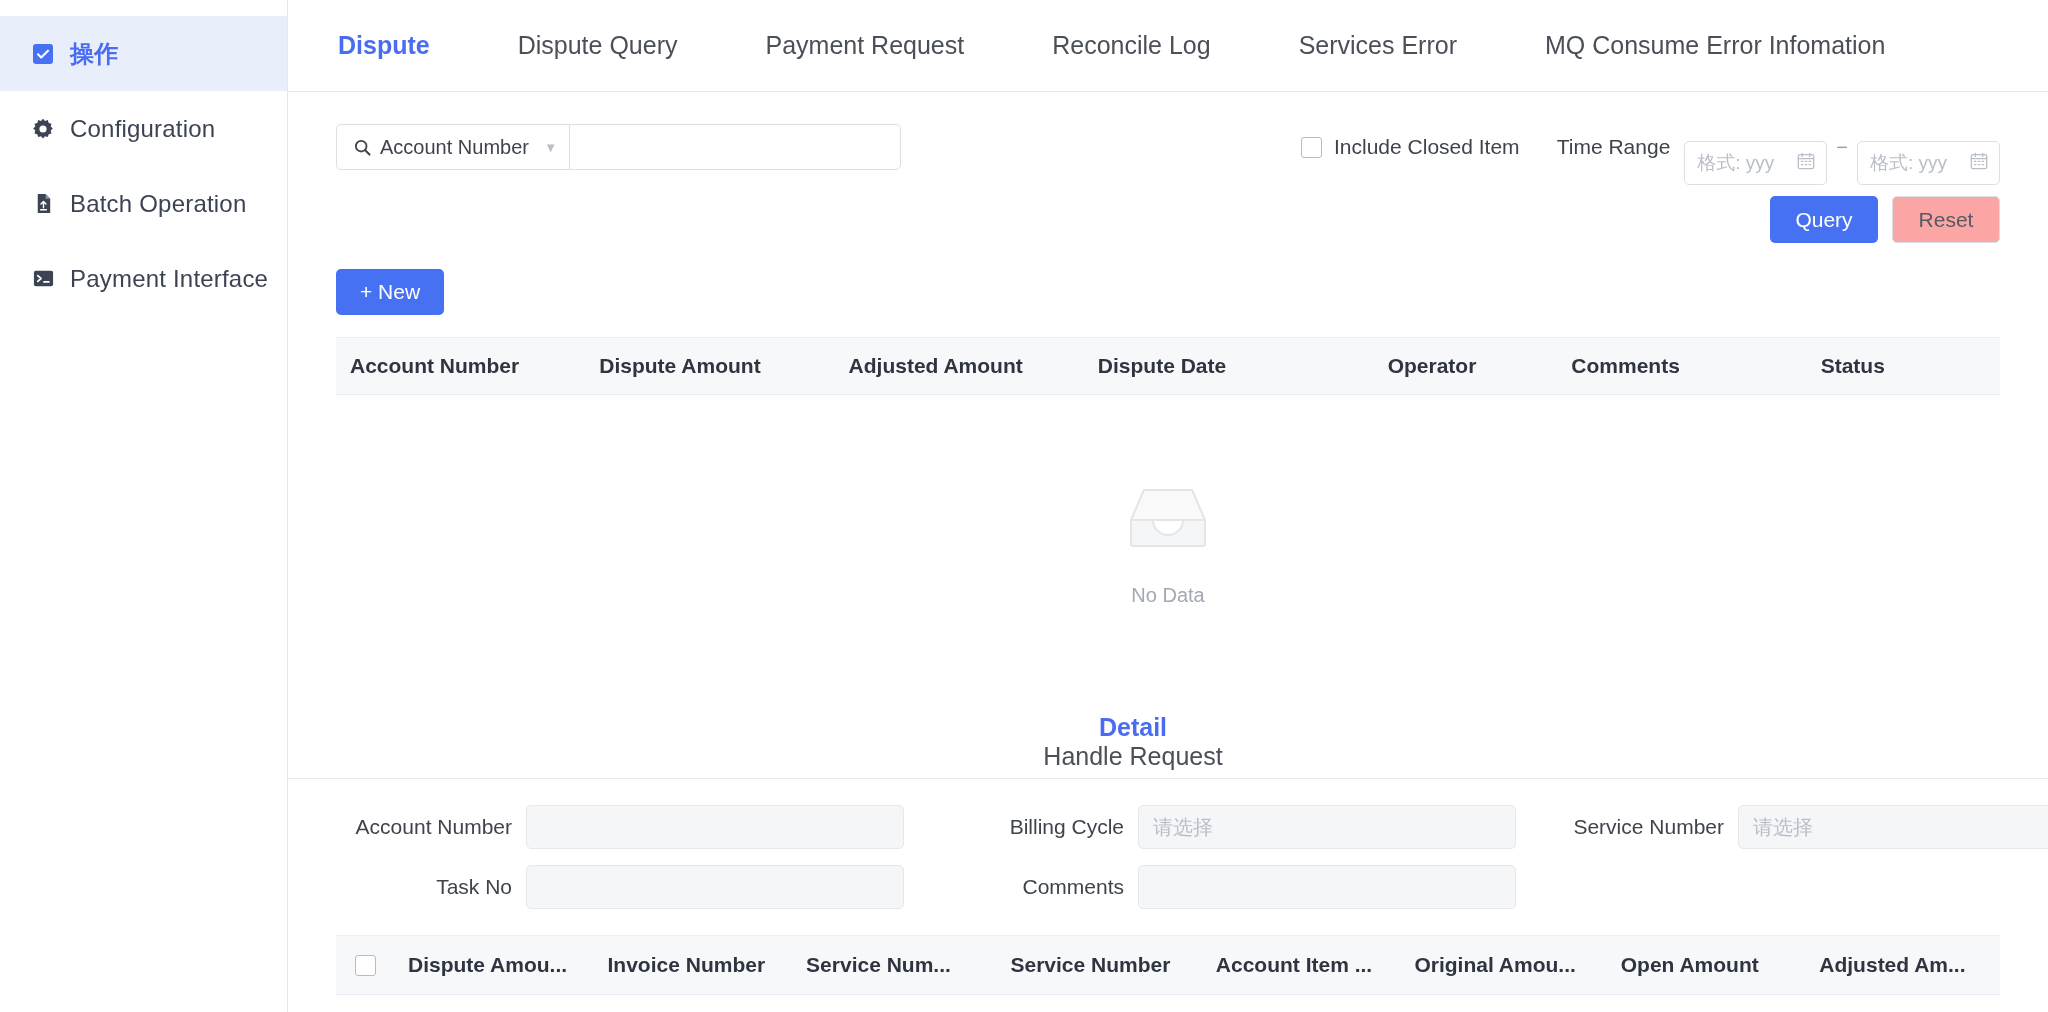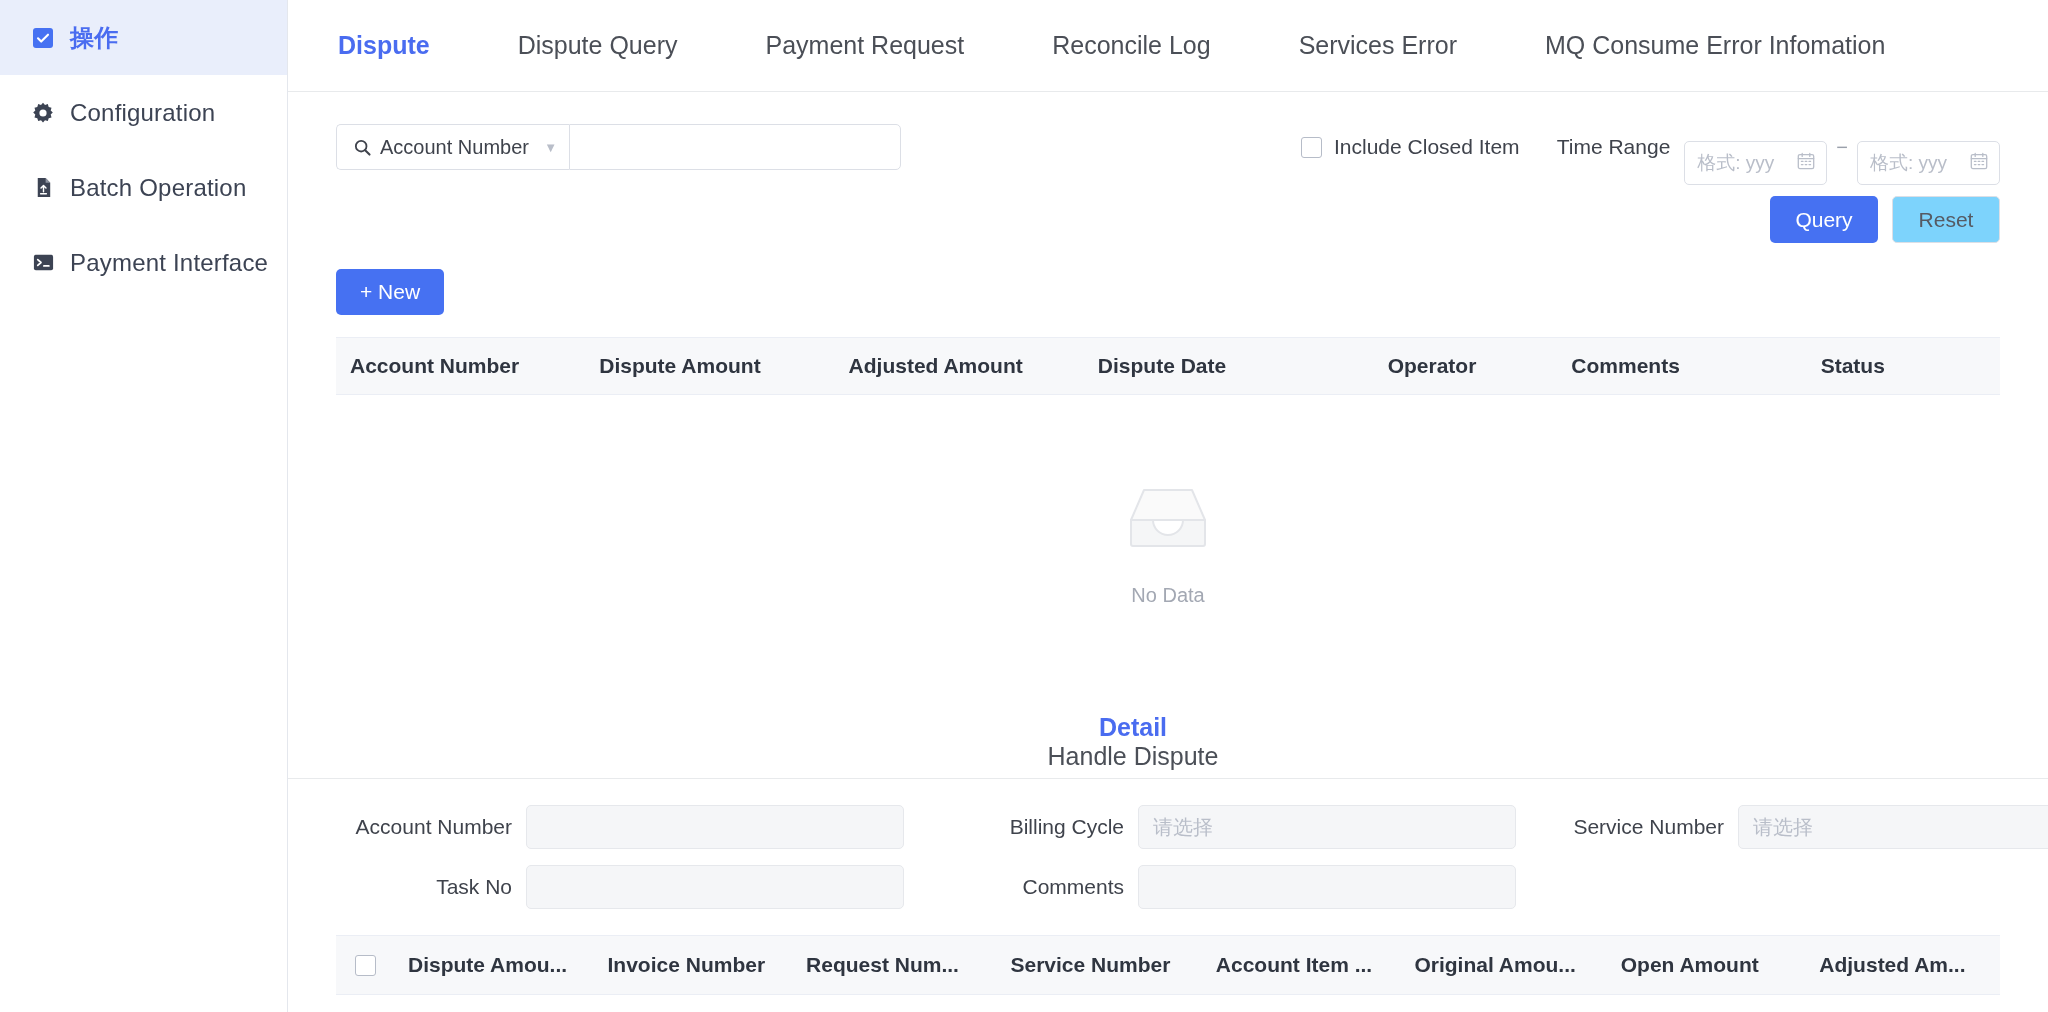--- a/index.html
+++ b/index.html
@@ -13,21 +13,21 @@
   }
   .app { display: flex; width: 2048px; height: 1012px; }
 
   
   .sidebar {
     width: 288px;
     min-width: 288px;
     height: 1012px;
     background: #ffffff;
     border-right: 1px solid #e4e7ed;
-    padding-top: 0;
+    padding-top: 16px;
   }
   .side-item {
     display: flex;
     align-items: center;
     height: 75px;
     padding-left: 30px;
     font-size: 24px;
     color: #3c4353;
     cursor: pointer;
     letter-spacing: .2px;
@@ -178,21 +178,21 @@
     font-size: 21px;
     display: inline-flex;
     align-items: center;
     justify-content: center;
     cursor: pointer;
     font-family: "Liberation Sans", sans-serif;
     border: 1px solid transparent;
   }
   .btn-primary { background: #4671f2; color: #fff; }
   .btn-default {
-    background: #7dd3fc; color: #555a63;
+    background: #fca5a5; color: #555a63;
     border: 1px solid #dcdfe6;
     margin-left: 14px;
   }
 
   .new-row { padding: 0 48px; margin-top: 26px; }
   .btn-new {
     height: 46px; min-width: 108px;
     background: #4671f2; color: #fff;
     font-size: 21px; border-radius: 5px;
     display: inline-flex; align-items: center; justify-content: center;
@@ -456,21 +456,21 @@
             <path d="M17 6h48l13 30H4z" fill="#fafafa" stroke="#e3e5e9" stroke-width="2" stroke-linejoin="round"></path>
             <path d="M4 36h22a15 15 0 0 0 30 0h22v24a2 2 0 0 1-2 2H6a2 2 0 0 1-2-2z" fill="#f5f6f7" stroke="#e3e5e9" stroke-width="2" stroke-linejoin="round"></path>
           </svg>
         </span>
         <span class="empty-text">No Data</span>
       </div>
     </div>
 
     <div class="detail-tabs">
       <div class="dtab active">Detail</div>
-      <div class="dtab">Handle Dispute</div>
+      <div class="dtab">Handle Request</div>
     </div>
 
     <div class="form-grid">
 
       <div class="form-row">
         <div class="fld c1">
           <span class="fld-label">Account Number</span>
           <span class="fld-input"></span>
         </div>
         <div class="fld c2">
@@ -500,21 +500,21 @@
 
     </div>
 
     <div class="btable-wrap">
       <div class="bthead">
         <div class="bth-chk">
           <span class="hchk"></span>
         </div>
         <div class="bth" style="width:205px">Dispute Amou...</div>
         <div class="bth" style="width:204px">Invoice Number</div>
-        <div class="bth" style="width:210px">Request Num...</div>
+        <div class="bth" style="width:210px">Service Num...</div>
         <div class="bth" style="width:211px">Service Number</div>
         <div class="bth" style="width:204px">Account Item ...</div>
         <div class="bth" style="width:212px">Original Amou...</div>
         <div class="bth" style="width:204px">Open Amount</div>
         <div class="bth" style="width:200px">Adjusted Am...</div>
       </div>
     </div>
 
   </section>
 </div>

